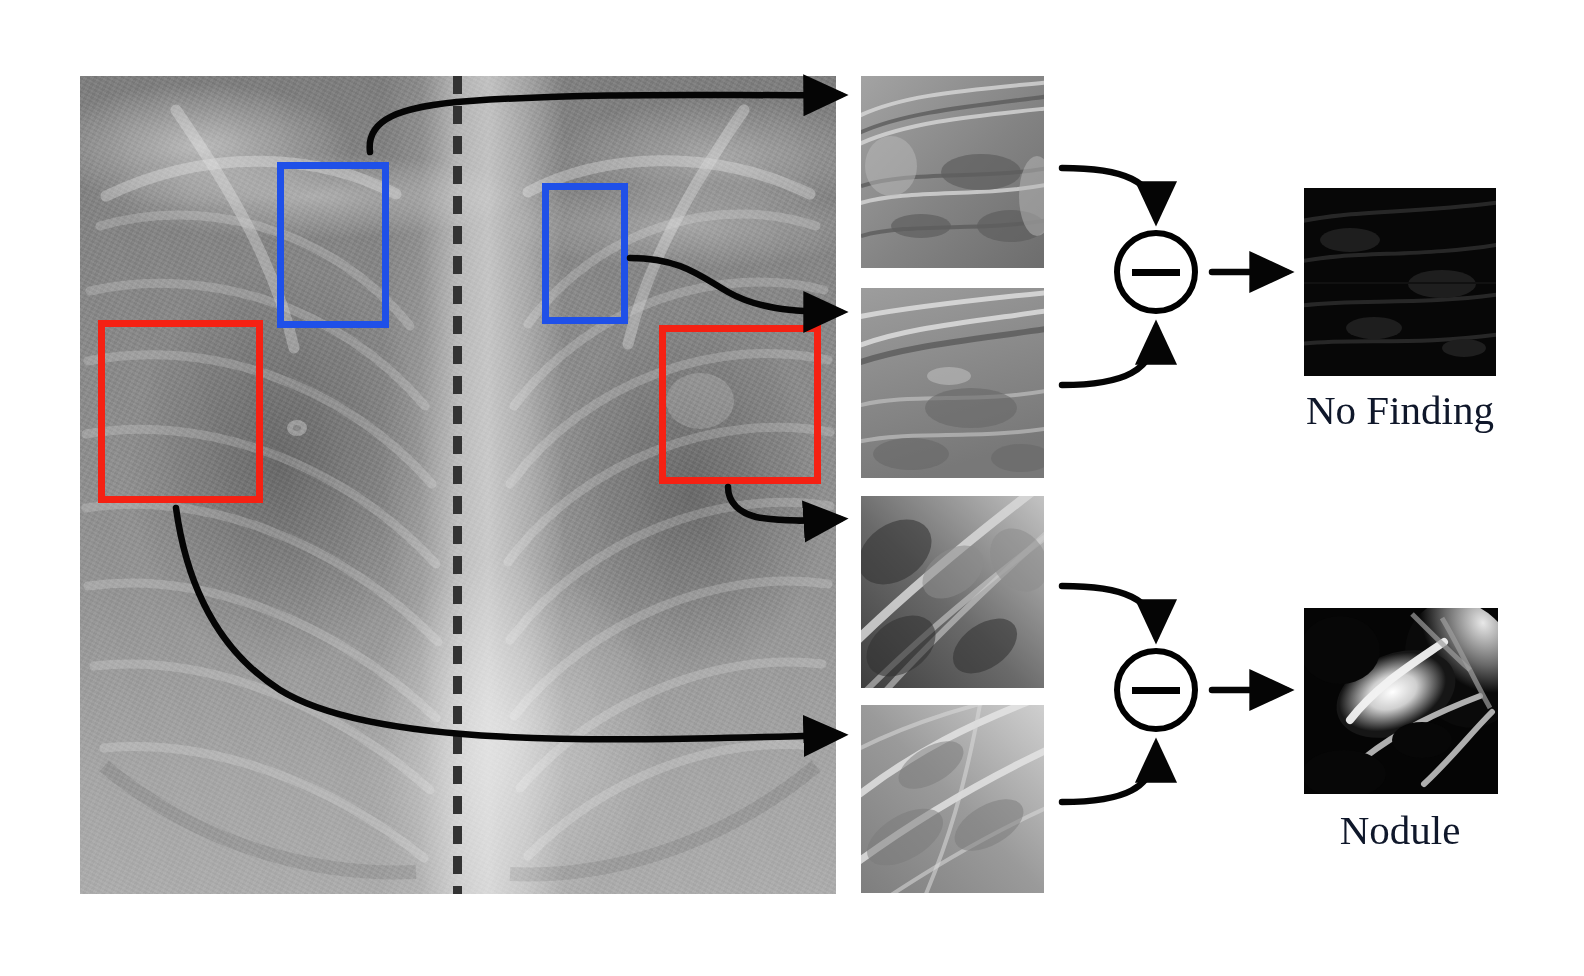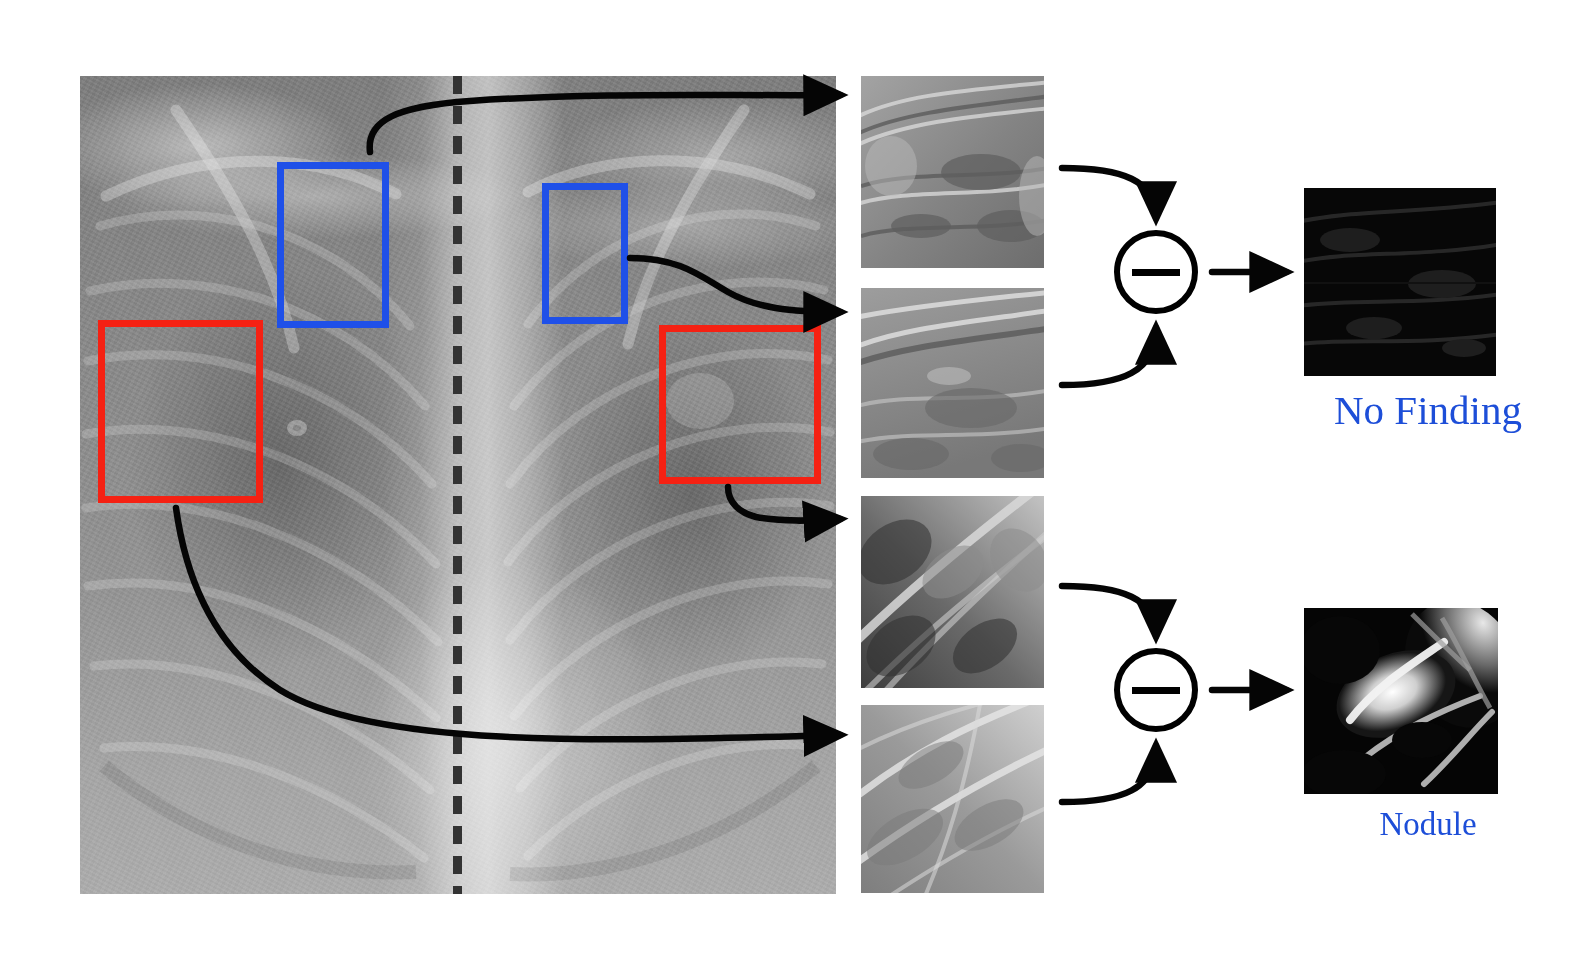--- a/index.html
+++ b/index.html
@@ -133,24 +133,23 @@
     width: 68%;
     height: 7px;
     margin-top: -3.5px;
     background: #000;
   }
 
   
   .caption {
     position: absolute;
     font-family: "Liberation Serif", serif;
-    color: #1d4ed8;
+    color: #0f172a;
     white-space: nowrap;
     text-align: center;
-    margin-left: 28px;
   }
 
   
   #arrows {
     position: absolute;
     left: 0; top: 0;
     width: 1584px; height: 976px;
     pointer-events: none;
   }
 </style>
@@ -393,21 +392,21 @@
         <ellipse cx="36" cy="42" rx="40" ry="34"></ellipse>
         <ellipse cx="40" cy="166" rx="42" ry="24"></ellipse>
         <ellipse cx="118" cy="132" rx="30" ry="18"></ellipse>
       </g>
     </svg>
   </div>
 
   <div class="caption" style="left:1302px;top:386px;width:196px;font-size:41px;">
     <span>No Finding</span>
   </div>
-  <div class="caption" style="left:1302px;top:806px;width:196px;font-size:33px;">
+  <div class="caption" style="left:1302px;top:806px;width:196px;font-size:41px;">
     <span>Nodule</span>
   </div>
 
   <svg id="arrows" viewBox="0 0 1584 976">
     <defs>
       <marker id="ah" viewBox="0 0 12 12" refX="9.4" refY="6" markerWidth="7.2" markerHeight="7.2" orient="auto-start-reverse">
         <path d="M0,0.6 L11.6,6 L0,11.4 z" fill="#050505"></path>
       </marker>
     </defs>
     <g fill="none" stroke="#050505" stroke-width="6.5" stroke-linecap="round" marker-end="url(#ah)">

